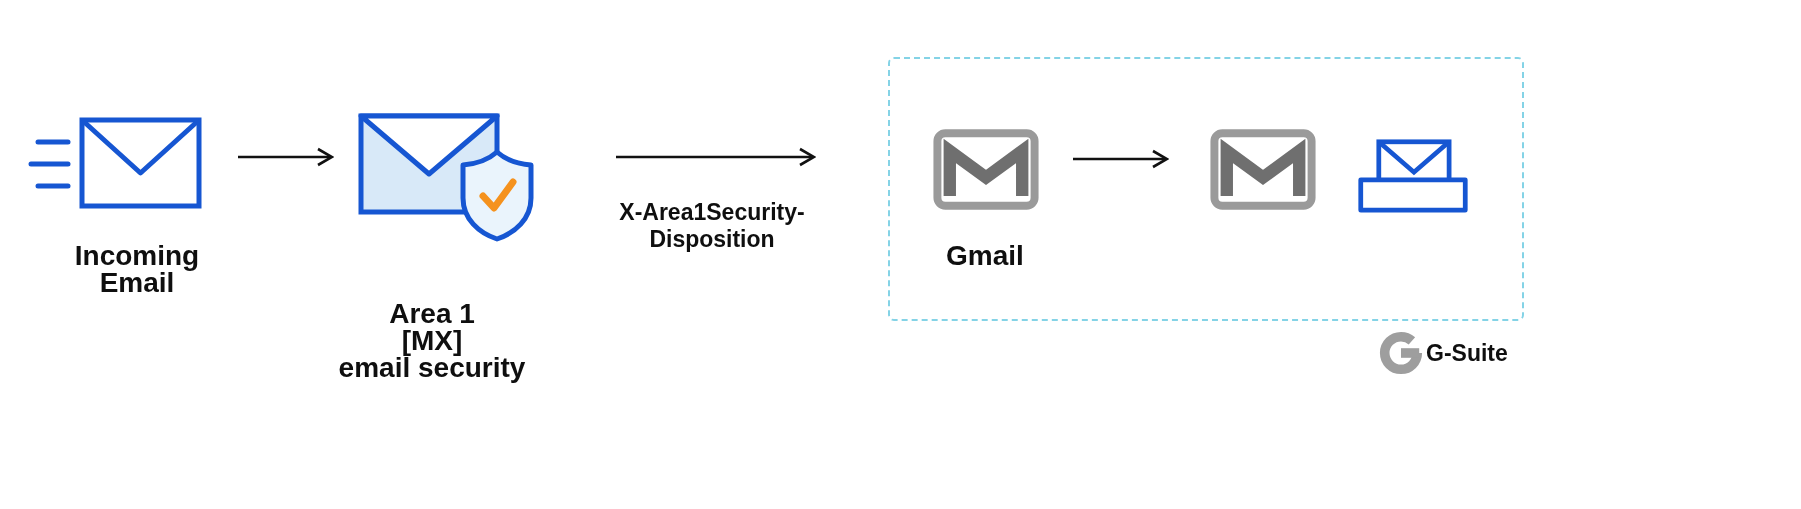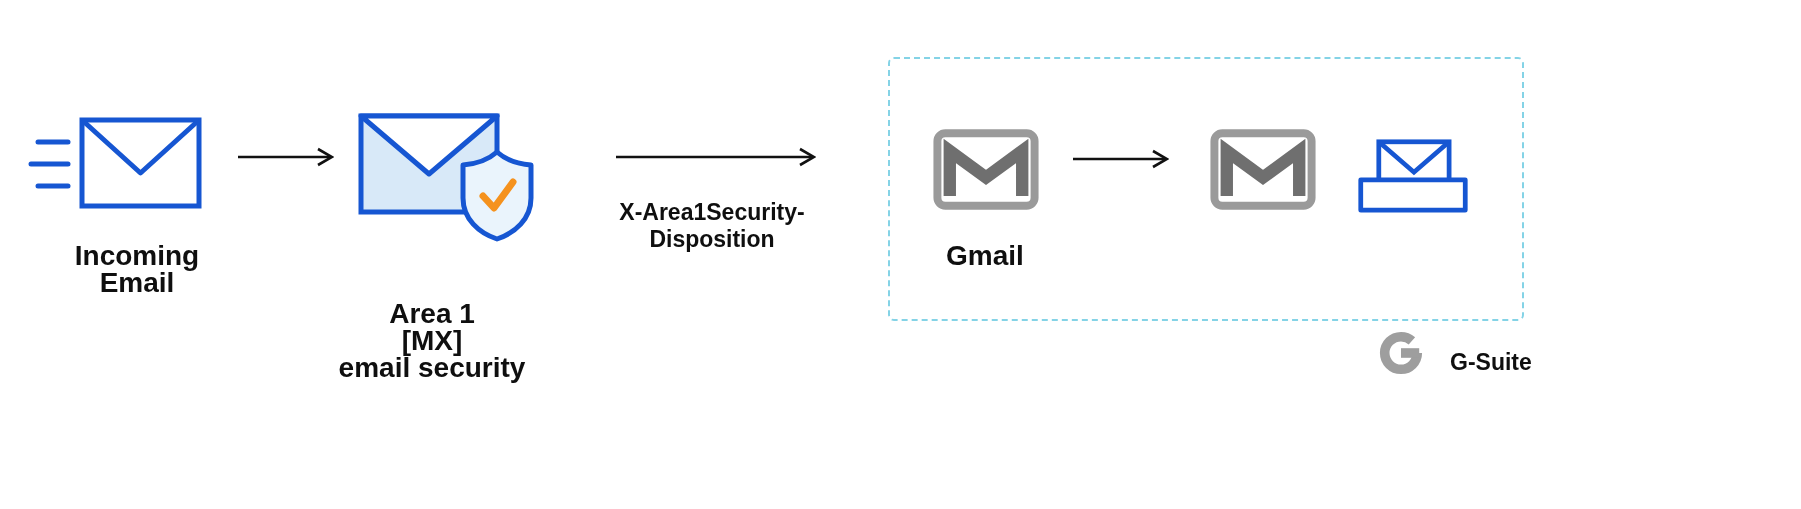--- a/index.html
+++ b/index.html
@@ -2,21 +2,21 @@
 <html><head>
 <meta charset="utf-8">
 <style>
   html,body{margin:0;padding:0;background:#ffffff;}
   body{font-family:"Liberation Sans", sans-serif;color:#111111;}
   .canvas{position:relative;width:1801px;height:509px;background:#ffffff;overflow:hidden;}
   .abs{position:absolute;}
   .node-label{font-size:28px;font-weight:600;text-align:center;color:#0f0f0f;line-height:27px;}
   .edge-label{font-size:23px;font-weight:600;text-align:center;color:#0f0f0f;}
   .dashed-zone{position:absolute;left:888px;top:57px;width:632px;height:260px;border:2px dashed #84d3e6;border-radius:6px;background:transparent;}
-  .footer{position:absolute;left:1378px;top:330px;display:flex;align-items:flex-end;gap:26px;}
+  .footer{position:absolute;left:1378px;top:330px;display:flex;align-items:center;gap:2px;}
   .footer-text{font-size:23px;font-weight:600;color:#0f0f0f;}
   svg{display:block;}
 </style>
 </head>
 <body>
 
 <div class="canvas">
 
   <div class="abs" style="left:28px;top:116px;width:176px;height:94px;">
     <span>

